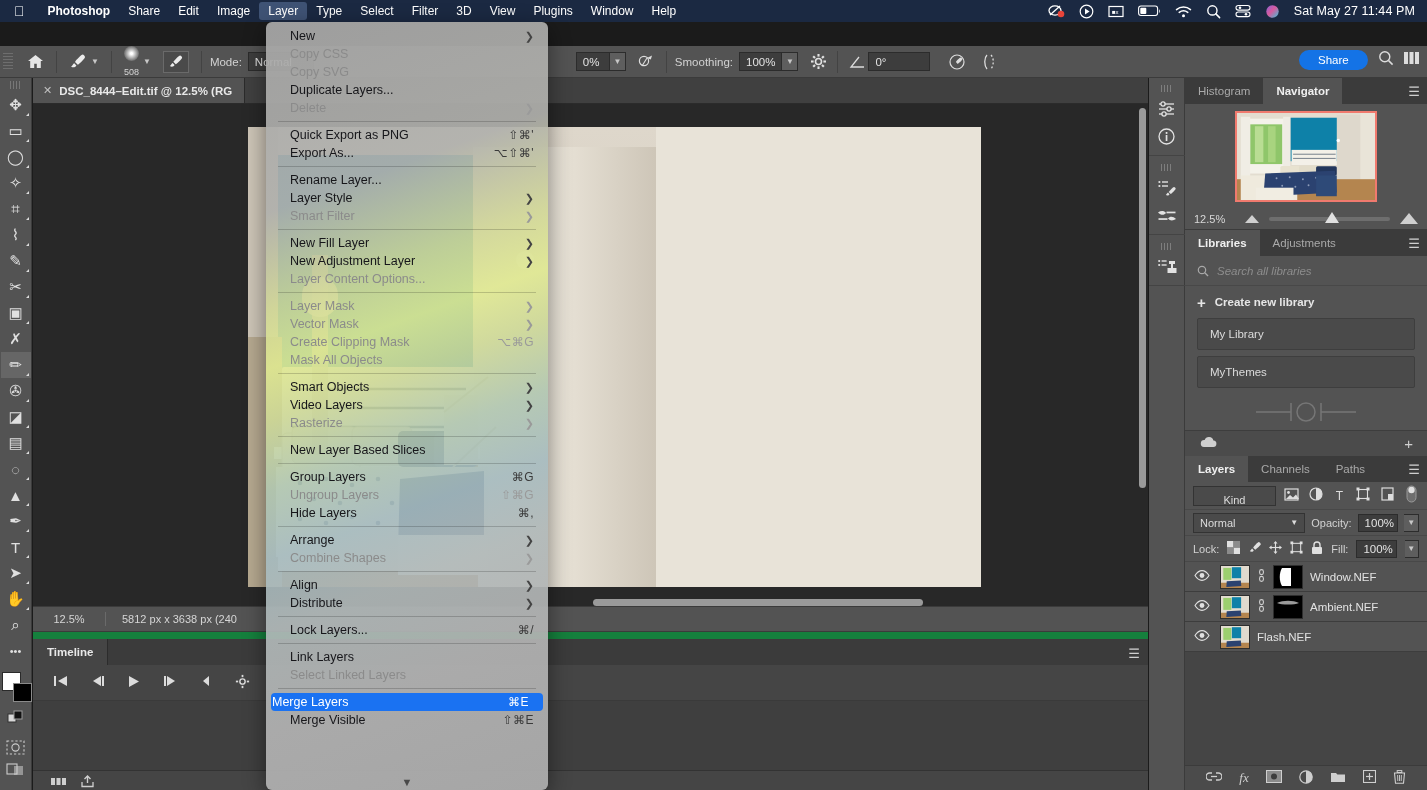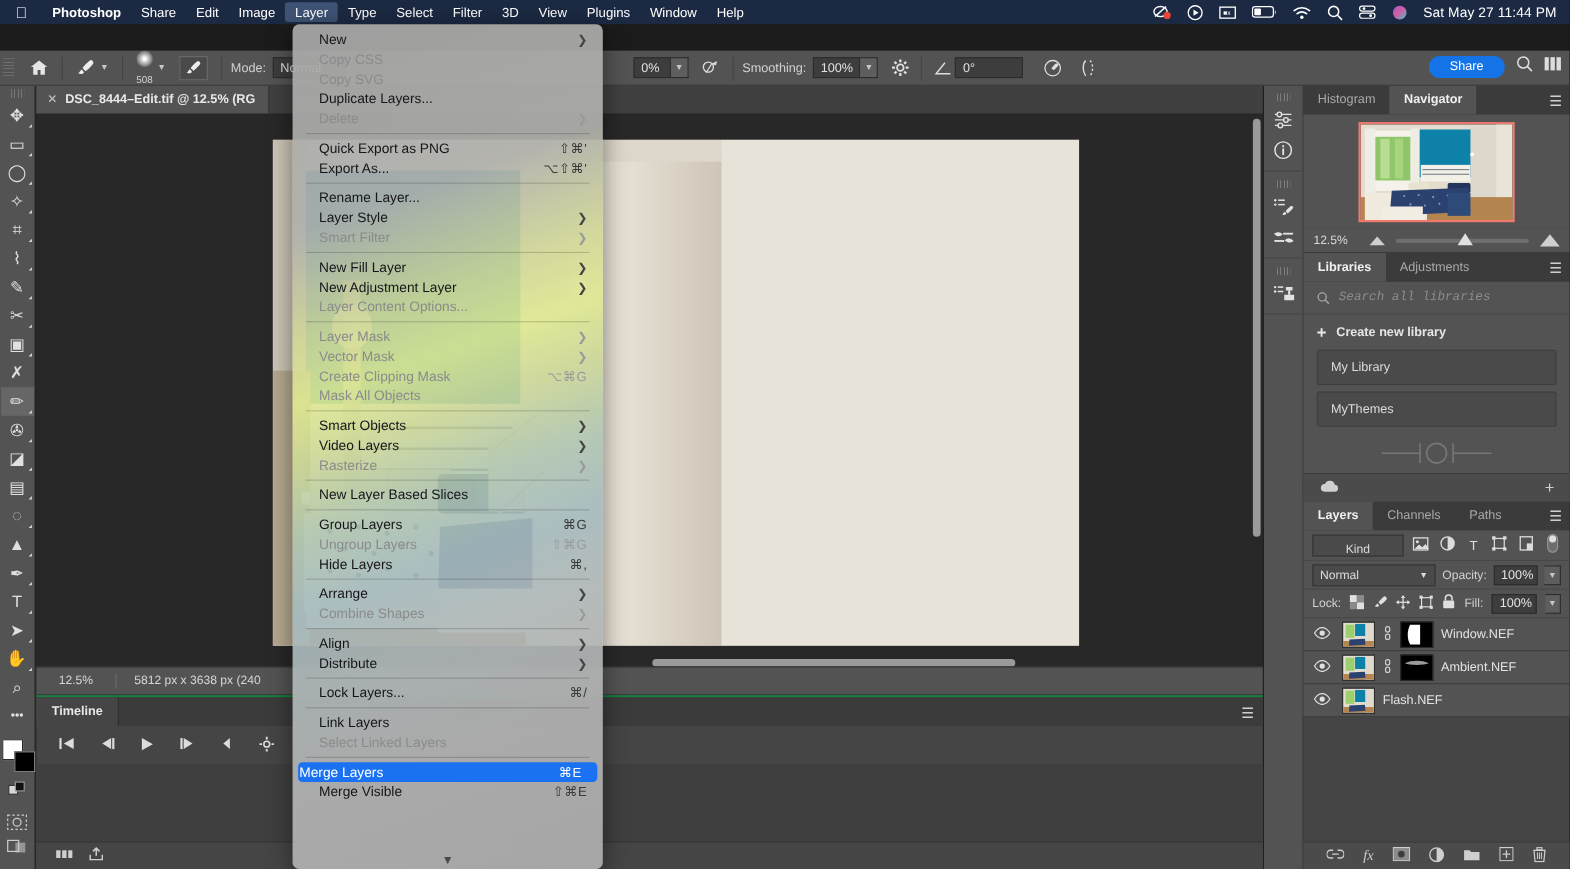--- a/index.html
+++ b/index.html
@@ -132,21 +132,21 @@
     background: #535353; border-top: 1px solid #3b3b3b; border-bottom: 1px solid #3b3b3b;
     display: flex; align-items: center; color: #d6d6d6; font-size: 11px;
   }
   .sb-zoom { width: 72px; text-align: center; }
   .sb-div { width: 1px; height: 14px; background: #6a6a6a; }
   .sb-dims { padding-left: 16px; }
 
   
   .timeline {
     position: absolute; left: 33px; top: 632px; width: 1115px; height: 158px;
-    background: #454545; border-top: 2px solid #15803d;
+    background: #454545; border-top: 7px solid #15803d;
   }
   .tl-tabrow { height: 26px; background: #3b3b3b; display: flex; align-items: stretch; position: relative; }
   .tl-tab { background: #454545; color: #e8e8e8; font-size: 11.5px; font-weight: bold;
     display: flex; align-items: center; padding: 0 14px; border-right: 1px solid #2c2c2c; }
   .tl-menu { position: absolute; right: 8px; top: 7px; color: #cfcfcf; font-size: 13px; }
   .tl-controls { height: 36px; display: flex; align-items: center; gap: 22px; padding-left: 20px;
     color: #dcdcdc; font-size: 13px; border-bottom: 1px solid #3a3a3a; }
   .tl-body { height: 94px; background: #454545; position: relative; }
   .tl-inner { position: absolute; left: 0; top: 0; right: 0; bottom: 24px; background: #3f3f3f; border-bottom: 1px solid #333;}
   .cfa-wrap { position: absolute; left: 487px; top: 90px; display: flex; align-items: center; gap: 5px; }
@@ -183,21 +183,21 @@
   .nav-foot { height: 22px; background: #535353; display: flex; align-items: center; gap: 6px; padding: 0 9px;
     color: #d8d8d8; font-size: 11px; border-bottom: 1px solid #3b3b3b; }
   .nav-slider { flex: 1; height: 4px; background: #6e6e6e; border-radius: 2px; position: relative; margin: 0 4px; }
   .nav-knob { position: absolute; left: 46%; top: -5px; width: 0; height: 0;
     border-left: 7px solid transparent; border-right: 7px solid transparent; border-bottom: 11px solid #e0e0e0; }
   .mtn { width: 0; height: 0; border-left: 7px solid transparent; border-right: 7px solid transparent; border-bottom: 8px solid #cfcfcf; }
   .mtn.big { border-left-width: 9px; border-right-width: 9px; border-bottom-width: 11px; }
 
   
   .lib-search { display: flex; align-items: center; gap: 8px; height: 30px; padding: 0 12px;
-    border-bottom: 1px solid #484848; color: #8e8e8e; font-size: 11.5px; font-family: Liberation Mono, monospace; }
+    border-bottom: 1px solid #484848; color: #8e8e8e; font-size: 11.5px; }
   .lib-search .ph { font-style: italic; color: #8d8d8d; }
   .lib-create { display: flex; align-items: center; gap: 9px; height: 32px; padding: 0 12px;
     color: #e6e6e6; font-size: 11.5px; font-weight: bold; }
   .lib-item { height: 32px; margin: 0 12px 6px 12px; background: #4a4a4a; border: 1px solid #3e3e3e;
     display: flex; align-items: center; padding: 0 12px; color: #dcdcdc; font-size: 11.5px; border-radius: 2px; }
   .lib-footer { height: 26px; background: #4b4b4b; border-top: 1px solid #3d3d3d;
     display: flex; align-items: center; justify-content: space-between; padding: 0 14px; color: #d0d0d0; font-size: 13px; }
   .lib-sep-ico { display: flex; align-items: center; justify-content: center; height: 36px; color: #6d6d6d; }
 
   

